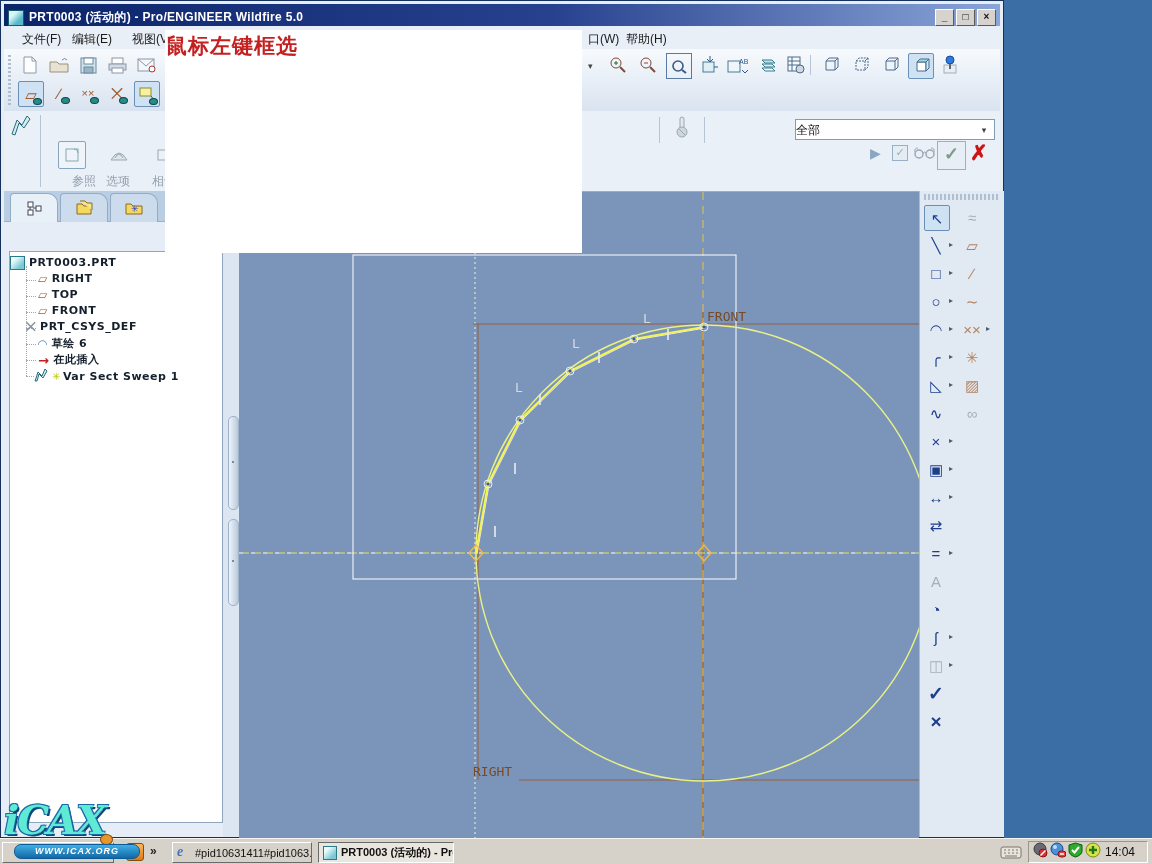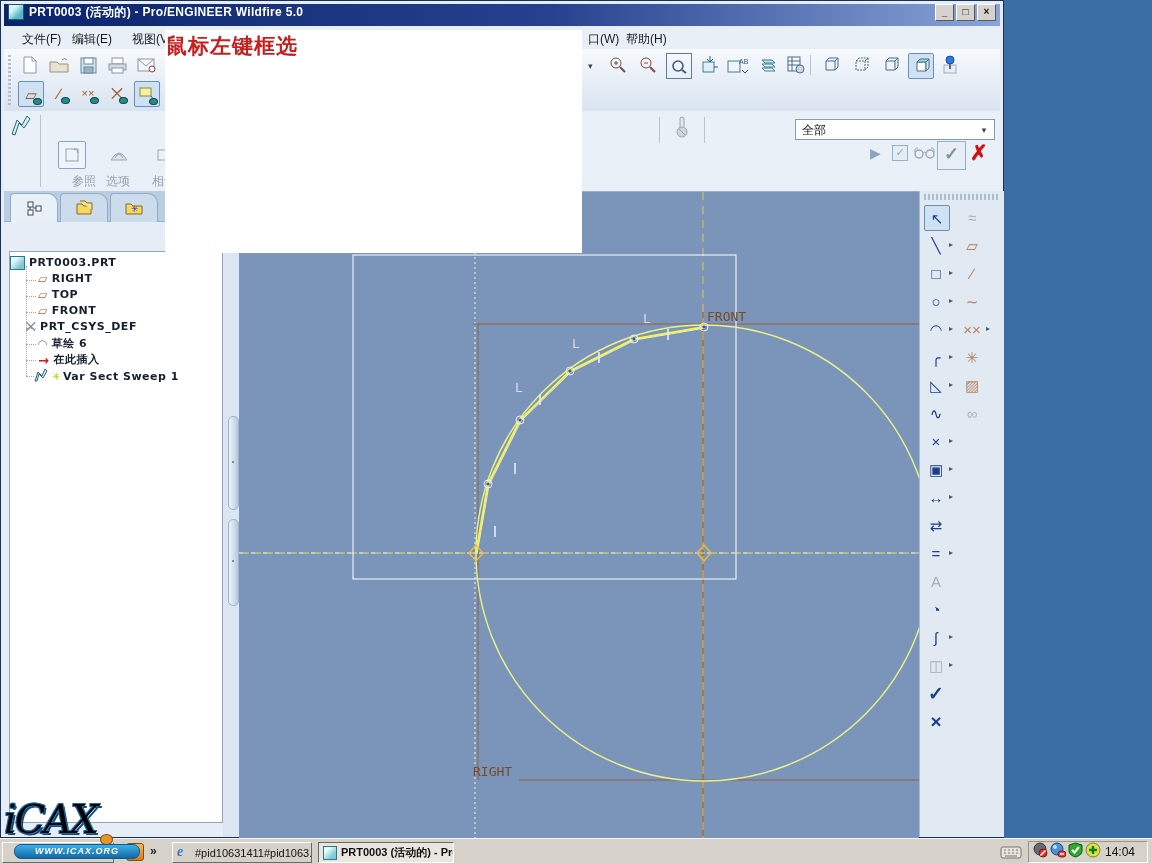--- a/index.html
+++ b/index.html
@@ -1,20 +1,20 @@
 <!DOCTYPE html>
 <html><head>
 <meta charset="utf-8">
 <style>
   html,body{margin:0;padding:0;}
   body{width:1152px;height:864px;overflow:hidden;font-family:"Liberation Sans",sans-serif;background:#3a6ea5;position:relative;}
   .abs{position:absolute;}
   
   #win{left:0;top:0;width:1004px;height:838px;background:#e6edf6;border:1px solid #16325c;box-sizing:border-box;}
-  #titlebar{left:3px;top:3px;right:3px;height:22px;background:linear-gradient(90deg,#0a246a 0%,#27418f 55%,#8aa5d8 100%);display:flex;align-items:flex-start;padding:0 4px;box-sizing:border-box;}
+  #titlebar{left:3px;top:3px;right:3px;height:22px;background:linear-gradient(90deg,#0a246a 0%,#27418f 55%,#8aa5d8 100%);display:flex;align-items:flex-end;padding:0 4px;box-sizing:border-box;}
   .appicon{width:14px;height:14px;background:linear-gradient(135deg,#d8f6f8 30%,#57b8c8 70%);border:1px solid #1a5a6a;margin-right:5px;}
   #title-text{color:#fff;font-size:12px;font-weight:bold;letter-spacing:.3px;white-space:nowrap;}
   .winbtns{margin-left:auto;display:flex;gap:2px;}
   .winbtn{width:17px;height:15px;background:#d6d3ce;border:1px solid #fff;border-right-color:#5a5a5a;border-bottom-color:#5a5a5a;font-size:10px;font-weight:bold;color:#111;text-align:center;line-height:13px;}
   
   #menubar{left:3px;top:26px;right:3px;height:22px;background:#e9eff7;border-bottom:1px solid #c6d2e2;}
   .menuitem{position:absolute;top:4px;font-size:12px;color:#1a1a1a;white-space:nowrap;}
   
   #toolbar{left:3px;top:48px;right:3px;height:62px;background:linear-gradient(#f7fafd,#d9e3f0);border-bottom:1px solid #c6d2e2;}
   .grip{position:absolute;left:4px;top:6px;width:3px;height:50px;background:repeating-linear-gradient(#aebfd2 0 2px,transparent 2px 4px);}
@@ -22,21 +22,21 @@
   .tbtn.pressed{background:#cfe2f4;border:1px solid #6a90b8;border-radius:2px;}
   .tbtn svg{display:block;}
   .glyphicon{font-size:15px;color:#3a5a86;line-height:1;}
   .eyedot{position:absolute;right:1px;bottom:1px;width:7px;height:5px;background:#2a8a8a;border-radius:50%;border:1px solid #0a4a4a;}
   .sep-v{position:absolute;width:1px;background:#b6c4d6;}
   
   #dashboard{left:3px;top:110px;right:3px;height:80px;background:#eaf0f8;border-bottom:1px solid #c6d2e2;}
   .dash-label{position:absolute;font-size:12px;color:#93a0ad;}
   .dashbtn-icon{position:absolute;width:26px;height:26px;display:flex;align-items:center;justify-content:center;color:#9aa8b6;font-size:17px;}
   .dashbtn-icon.boxed{border:1px solid #8aa4be;border-radius:2px;background:#eef4fa;}
-  #filter-box{position:absolute;left:791px;top:8px;width:200px;height:21px;background:#fff;border:1px solid #7f9db9;font-size:12px;color:#111;line-height:20px;padding-left:6px;box-sizing:border-box;}
+  #filter-box{position:absolute;left:791px;top:8px;width:200px;height:21px;background:#fff;border:1px solid #7f9db9;font-size:12px;color:#111;line-height:20px;box-sizing:border-box;}
   #filter-caret{position:absolute;right:3px;top:3px;width:14px;height:14px;color:#444;font-size:9px;text-align:center;line-height:14px;}
   .ctrl{position:absolute;top:34px;}
   #done-box{left:933px;top:30px;width:27px;height:27px;border:1px solid #9ab0c6;background:#e8eef6;color:#7e9c8c;font-size:18px;font-weight:bold;text-align:center;line-height:25px;}
   #cancel-x{left:966px;top:30px;color:#cc1414;font-size:21px;font-weight:bold;}
   
   #navtabs{left:3px;top:190px;width:220px;height:30px;background:#b9cde3;border-bottom:1px solid #9ab0c8;}
   .navtab{position:absolute;top:2px;height:28px;width:46px;background:#cddcec;border:1px solid #93abc4;border-bottom:none;border-radius:4px 10px 0 0;display:flex;align-items:center;justify-content:center;}
   .navtab.active{background:#e8f0f8;}
   #tree-header{left:3px;top:220px;width:220px;height:30px;background:linear-gradient(#fdfeff,#dde8f3);border-bottom:1px solid #b9c9da;}
   #tree-header .txt{position:absolute;left:18px;top:7px;font-size:13px;font-weight:bold;color:#222;}
@@ -71,21 +71,21 @@
   #overlay-text{position:absolute;left:1px;top:2px;font-size:21px;font-weight:bold;color:#c42020;letter-spacing:1px;font-family:"DejaVu Sans",sans-serif;}
   
   #taskbar{left:0;top:838px;width:1152px;height:26px;background:#d6d2c9;border-top:1px solid #f6f4ee;}
   .taskbtn{position:absolute;top:3px;height:21px;background:#d6d2c9;border:1px solid #fff;border-right-color:#6a6a6a;border-bottom-color:#6a6a6a;display:flex;align-items:center;padding:0 4px;box-sizing:border-box;font-size:11px;color:#111;white-space:nowrap;overflow:hidden;}
   .taskbtn.active{background:#e8e6df;border:1px solid #6a6a6a;border-right-color:#fff;border-bottom-color:#fff;font-weight:bold;}
   .tbicon{width:14px;height:14px;margin-right:4px;flex:0 0 auto;}
   #tray{position:absolute;left:1028px;top:2px;width:120px;height:22px;border:1px solid #9a968c;border-right-color:#fff;border-bottom-color:#fff;display:flex;align-items:center;gap:2px;padding:0 3px;box-sizing:border-box;}
   #clock{font-size:12px;color:#111;margin-left:2px;}
   
   #watermark{left:0px;top:796px;width:160px;height:66px;pointer-events:none;}
-  #wm-big{position:absolute;left:4px;top:0px;font-size:40px;font-style:italic;font-weight:normal;color:#000000;text-shadow:-1px -1px 0 #1a6aa8,1px -1px 0 #1a6aa8,-1px 1px 0 #1a6aa8,2px 2px 0 #0d4a7c;letter-spacing:-2px;font-family:"DejaVu Serif",serif;}
+  #wm-big{position:absolute;left:4px;top:0px;font-size:40px;font-style:italic;font-weight:bold;color:#5eead4;text-shadow:-1px -1px 0 #1a6aa8,1px -1px 0 #1a6aa8,-1px 1px 0 #1a6aa8,2px 2px 0 #0d4a7c;letter-spacing:-2px;font-family:"DejaVu Serif",serif;}
   #wm-banner{position:absolute;left:14px;top:48px;width:124px;height:13px;background:linear-gradient(#3fb0e8,#1268a4);border:1px solid #0d5a94;border-radius:7px;color:#fff;font-size:9px;font-weight:bold;font-style:italic;text-align:center;line-height:13px;letter-spacing:1px;}
   #wm-dot{position:absolute;left:100px;top:38px;width:11px;height:9px;background:#e8952a;border:1px solid #8a4a0a;border-radius:50%;}
 </style>
 </head>
 <body>
 
 <div id="win" class="abs">
 
   <div id="titlebar" class="abs">
     <span class="appicon"></span>

